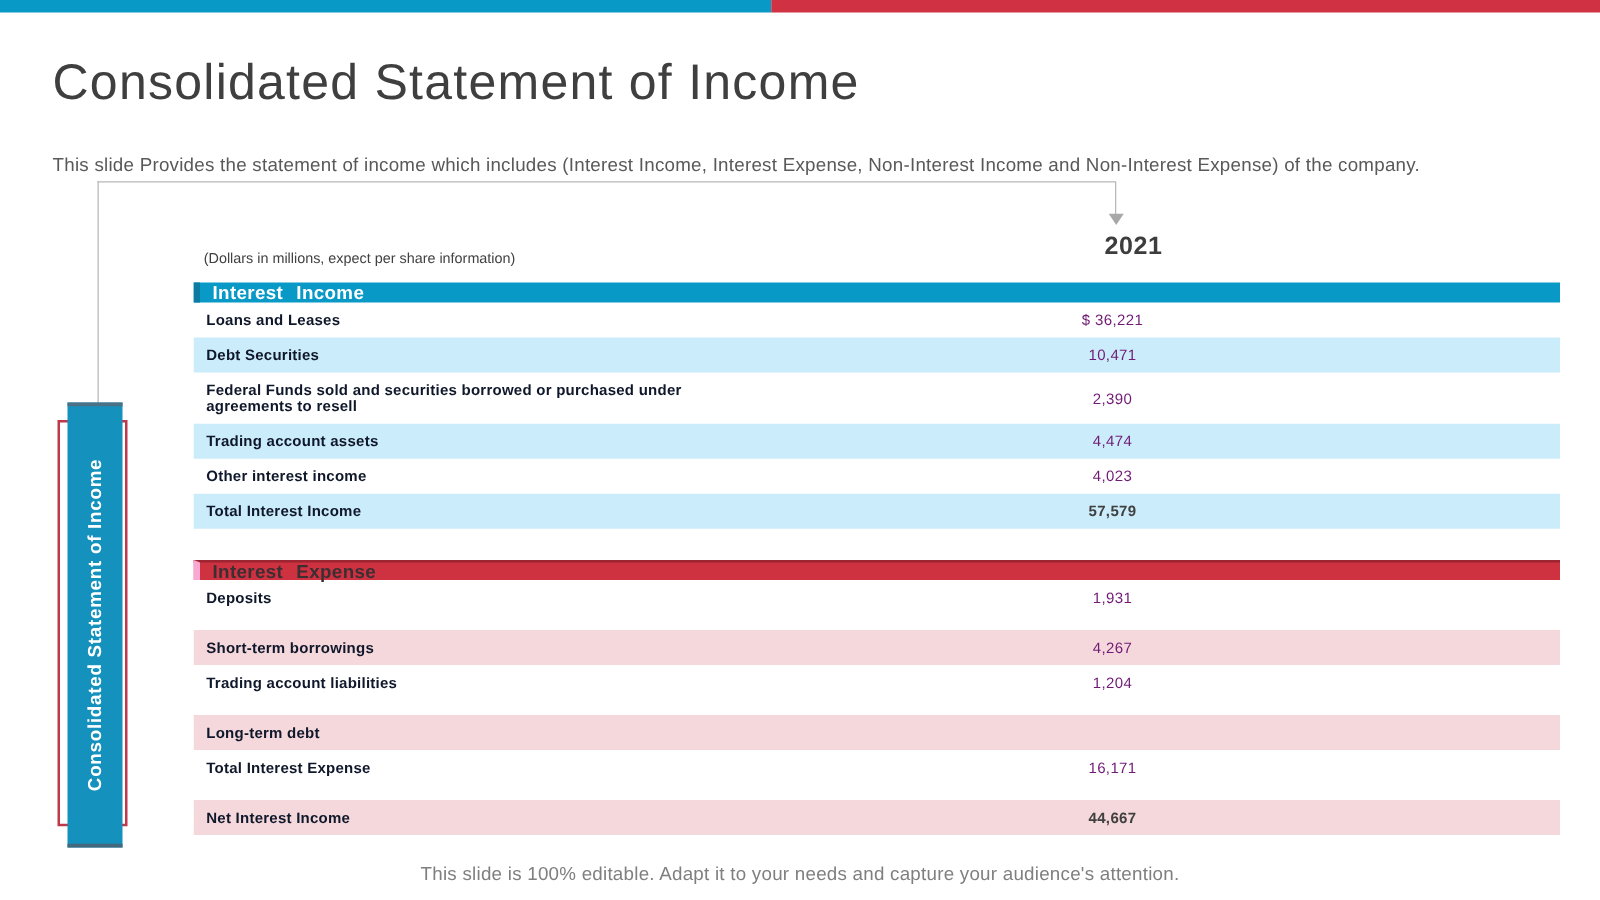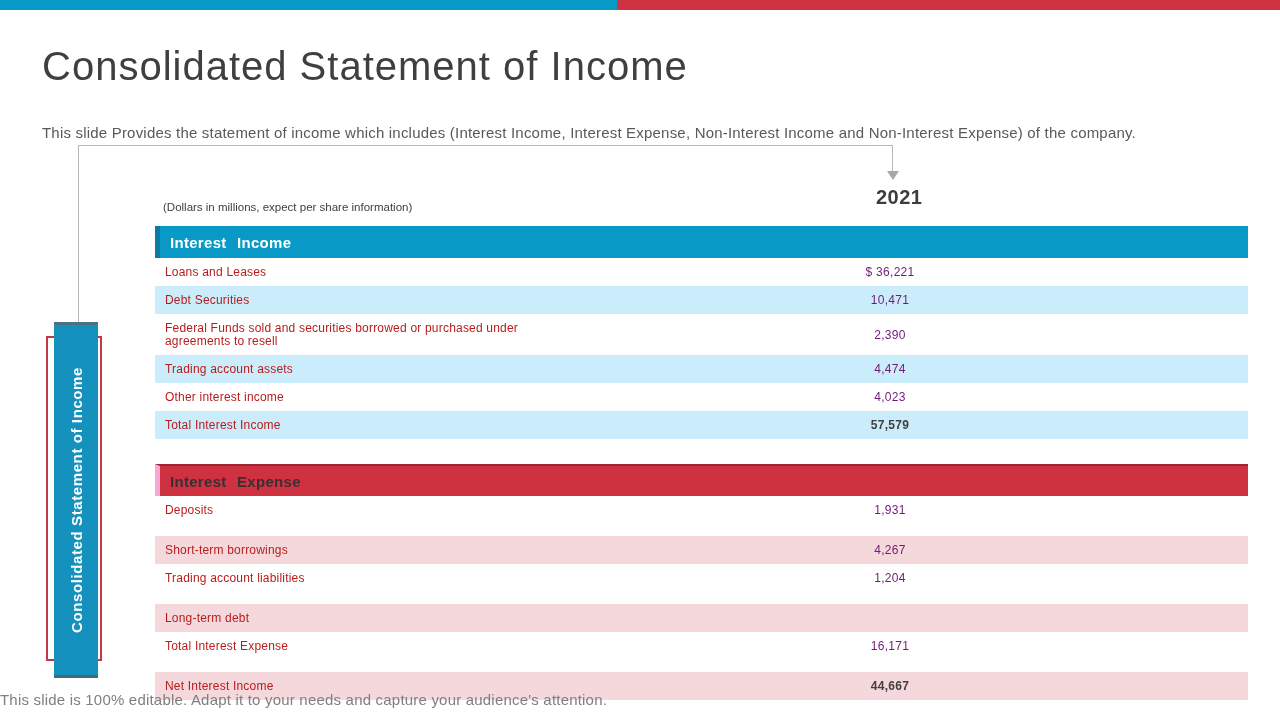--- a/index.html
+++ b/index.html
@@ -26,41 +26,41 @@
   .line{position:absolute;background:#b8b8b8;}
   .line.h{left:78px;top:145px;width:814px;height:1px;}
   .line.v-left{left:78px;top:145px;width:1px;height:180px;}
   .line.v-right{left:892px;top:145px;width:1px;height:27px;}
   .arrow-down{
     position:absolute;left:887px;top:171px;width:0;height:0;
     border-left:6px solid transparent;border-right:6px solid transparent;
     border-top:9px solid #a8a8a8;
   }
   .year{
-    position:absolute;left:876px;top:186px;width:75px;text-align:left;
+    position:absolute;left:855px;top:186px;width:75px;text-align:right;
     font-size:20px;font-weight:700;color:#3d3d3d;letter-spacing:0.5px;
   }
   .dollars-note{
     position:absolute;left:163px;top:201px;font-size:11.5px;font-weight:400;color:#404040;
   }
 
   
   .table{position:absolute;left:155px;top:226px;width:1093px;}
   .sec-header{
-    height:32px;display:flex;align-items:center;padding-left:10px;
+    height:16px;display:flex;align-items:center;padding-left:10px;
     font-size:15px;font-weight:700;word-spacing:6px;letter-spacing:0.3px;box-sizing:border-box;
   }
   .sec-header.blue{background:#0999c7;color:#ffffff;border-left:5px solid #0b7ba1;}
   .sec-header.red{background:#ce3140;color:#3c2f33;border-left:5px solid #f9a8d4;border-top:2px solid #9c2531;}
   .row{position:relative;height:28px;display:flex;align-items:center;}
   .row.tall{height:41px;}
   .row.tint-blue{background:#cbecfa;}
   .row.tint-pink{background:#f5d8db;margin-top:12px;}
   .row-label{
-    padding-left:10px;font-size:12px;font-weight:400;color:#b91c1c;
+    padding-left:10px;font-size:12px;font-weight:700;color:#0f172a;
     max-width:390px;line-height:13px;letter-spacing:0.2px;
   }
   .row-value{
     position:absolute;left:660px;top:0;height:100%;width:150px;
     display:flex;align-items:center;justify-content:center;
     font-size:12px;color:#701a75;letter-spacing:0.3px;
   }
   .row-value.bold{font-weight:700;color:#404040;}
   .section-gap{height:25px;}
 
@@ -73,21 +73,21 @@
     position:absolute;left:54px;top:322px;width:44px;height:356px;
     background:#1591be;border-top:3px solid #4b7185;border-bottom:3px solid #44687c;
     display:flex;align-items:center;justify-content:center;box-sizing:border-box;
   }
   .tab-bar span{
     writing-mode:vertical-rl;transform:rotate(180deg);
     color:#ffffff;font-size:15px;font-weight:700;letter-spacing:0.6px;white-space:nowrap;
   }
 
   .footer{
-    position:absolute;left:0;top:691px;width:1280px;text-align:left;
+    position:absolute;left:0;top:691px;width:1280px;text-align:center;
     font-size:15px;color:#7f7f7f;letter-spacing:0.2px;
   }
 </style>
 </head>
 <body>
 
 <div class="topbar teal"></div>
 <div class="topbar red"></div>
 
 <div class="title">Consolidated Statement of Income</div>

